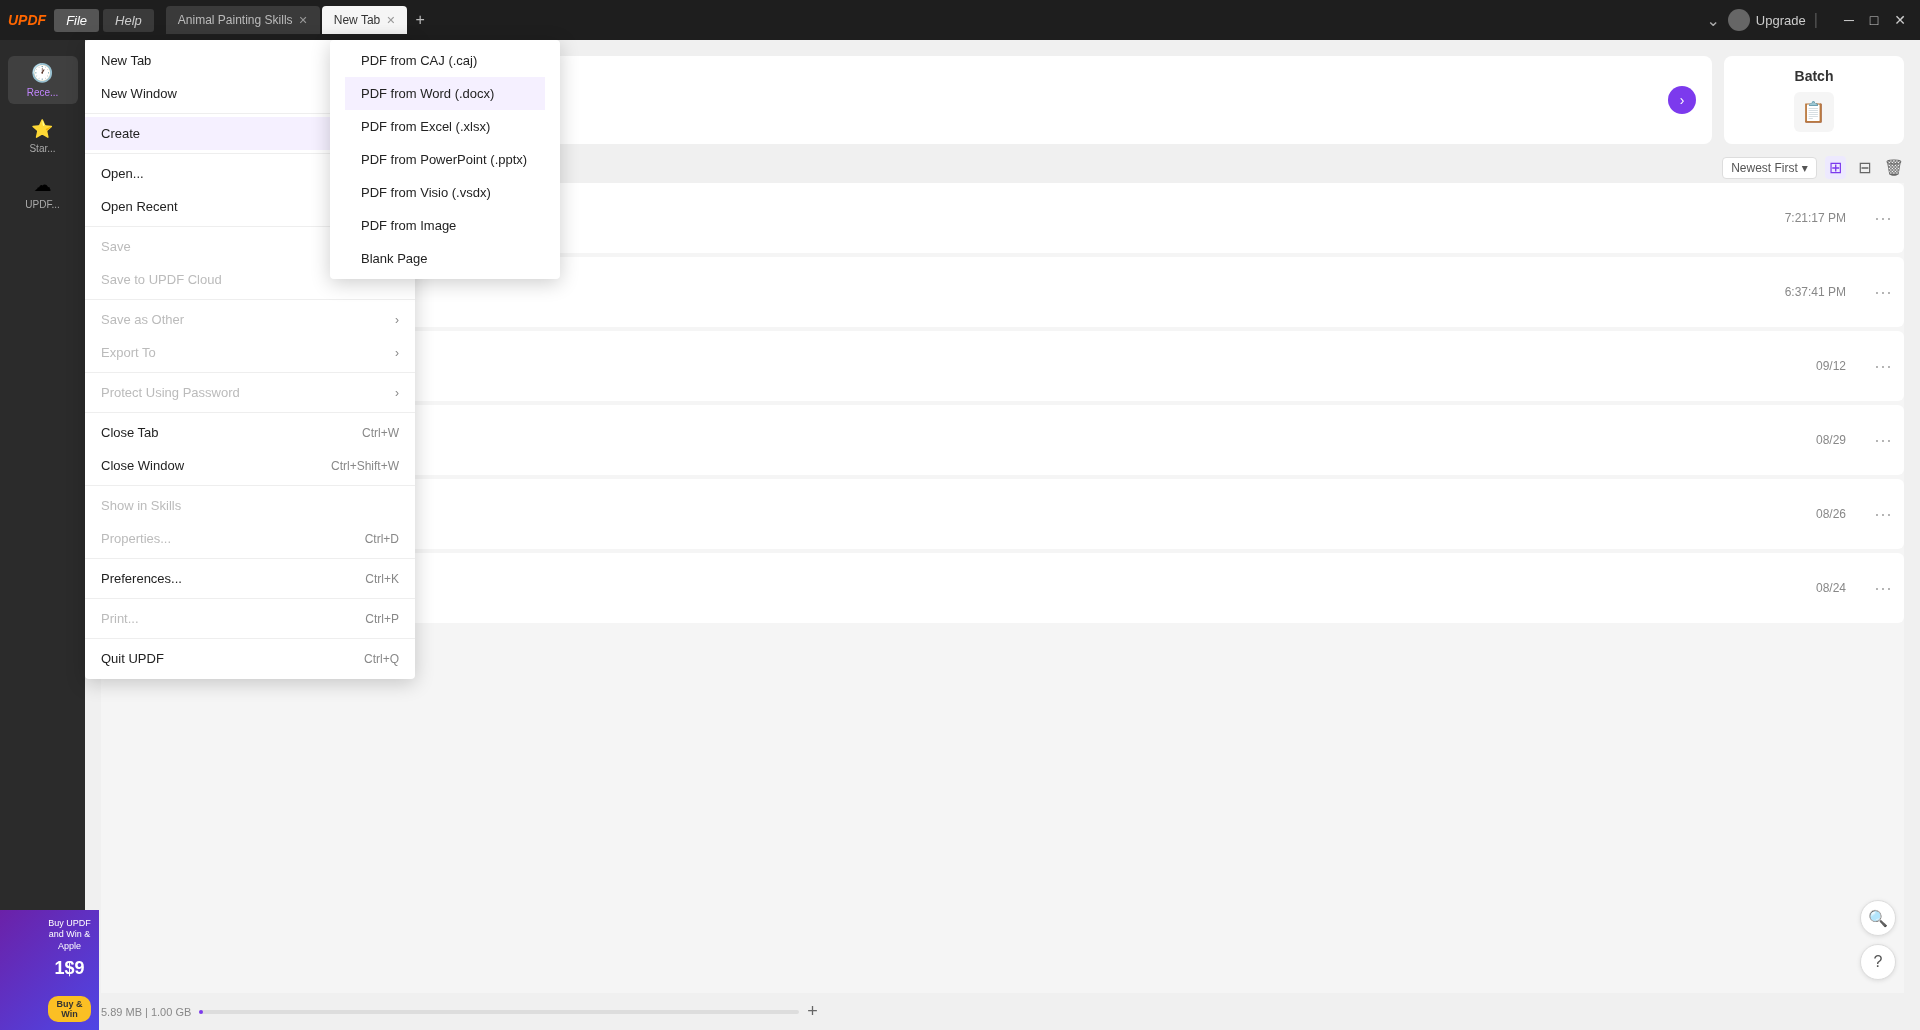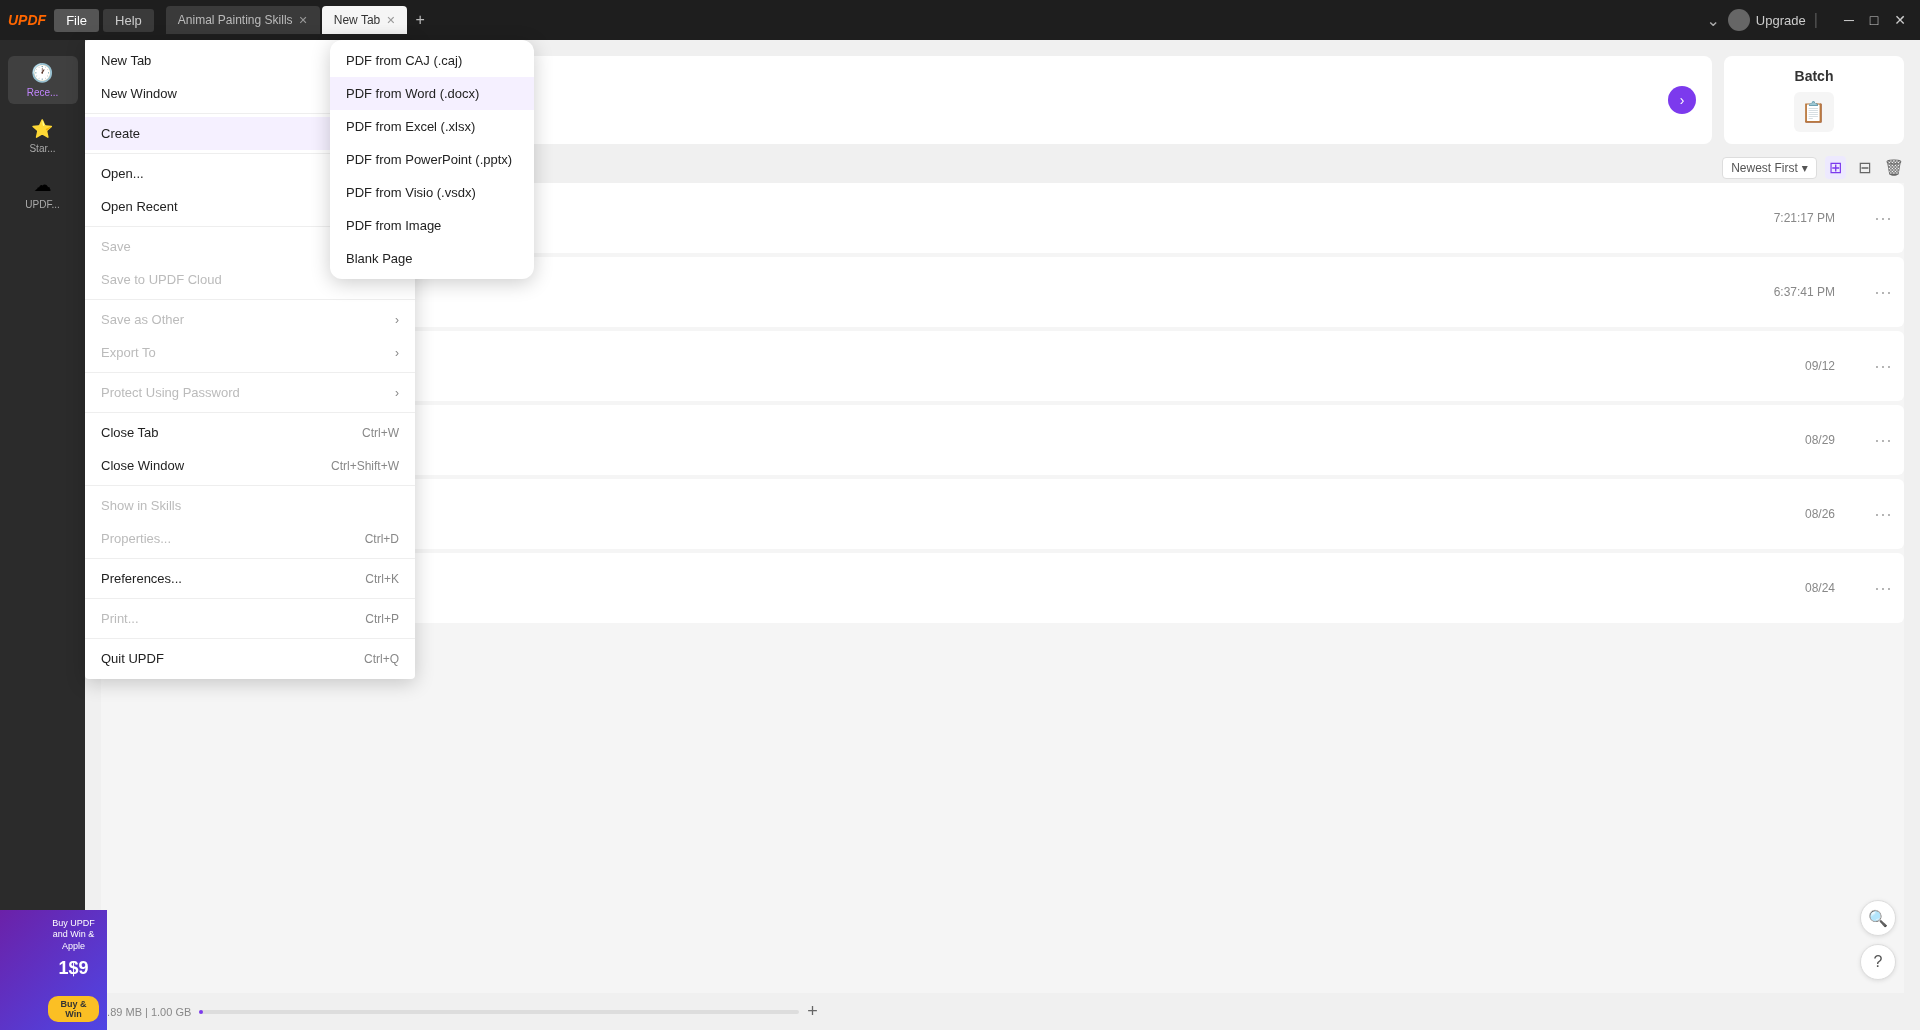--- a/index.html
+++ b/index.html
@@ -24,20 +24,21 @@
     }
     .titlebar-btn {
       background: #3a3a3a;
       border: none;
       color: #ccc;
       padding: 4px 12px;
       font-size: 13px;
       cursor: pointer;
       border-radius: 3px;
       margin-right: 4px;
+      font-style: italic;
     }
     .titlebar-btn.active {
       background: #555;
       color: white;
     }
     .tabs-area {
       display: flex;
       align-items: center;
       flex: 1;
       margin-left: 8px;
@@ -267,21 +268,21 @@
       color: #666;
     }
 
     .file-item {
       display: flex;
       align-items: center;
       background: white;
       border-radius: 6px;
       margin-bottom: 4px;
       padding: 10px 12px;
-      gap: 27px;
+      gap: 16px;
     }
     .file-thumb {
       width: 40px;
       height: 50px;
       background: #e0e0e0;
       border-radius: 4px;
       overflow: hidden;
       display: flex;
       align-items: center;
       justify-content: center;
@@ -424,27 +425,27 @@
       height: 1px;
       background: #eee;
       margin: 3px 0;
     }
 
     
     .submenu {
       position: absolute;
       top: 40px;
       left: 330px;
-      width: 204px;
+      width: 230px;
       background: white;
-      border-radius: 12px;
+      border-radius: 4px;
       box-shadow: 0 4px 20px rgba(0,0,0,0.2);
       pointer-events: all;
       z-index: 400;
-      padding: 4px 0;
+      padding: 4px 15px;
     }
     .submenu-item {
       display: flex;
       align-items: center;
       padding: 9px 16px;
       font-size: 13px;
       color: #222;
       cursor: pointer;
     }
     .submenu-item.active-item {
@@ -519,21 +520,21 @@
     </div>
     <div class="sidebar-item">
       <span class="sidebar-icon">⭐</span>
       <span class="sidebar-label">Star...</span>
     </div>
     <div class="sidebar-item">
       <span class="sidebar-icon">☁</span>
       <span class="sidebar-label">UPDF...</span>
     </div>
 
-    <div class="promo-banner" style="position:absolute;bottom:0;left:0;width:107px;padding-left:48px;">
+    <div class="promo-banner" style="position:absolute;bottom:0;left:0;width:99px;padding-left:48px;">
       <div>Buy UPDF and Win &amp; Apple</div>
       <div style="font-size:18px;font-weight:bold;color:white;margin:4px 0;">1$9</div>
       <button class="buy-btn">Buy &amp; Win</button>
     </div>
   </div>
 
   <div class="content-area">
 
     <div style="display:flex;gap:12px;padding:16px 16px 8px 16px;position:relative;">
 

